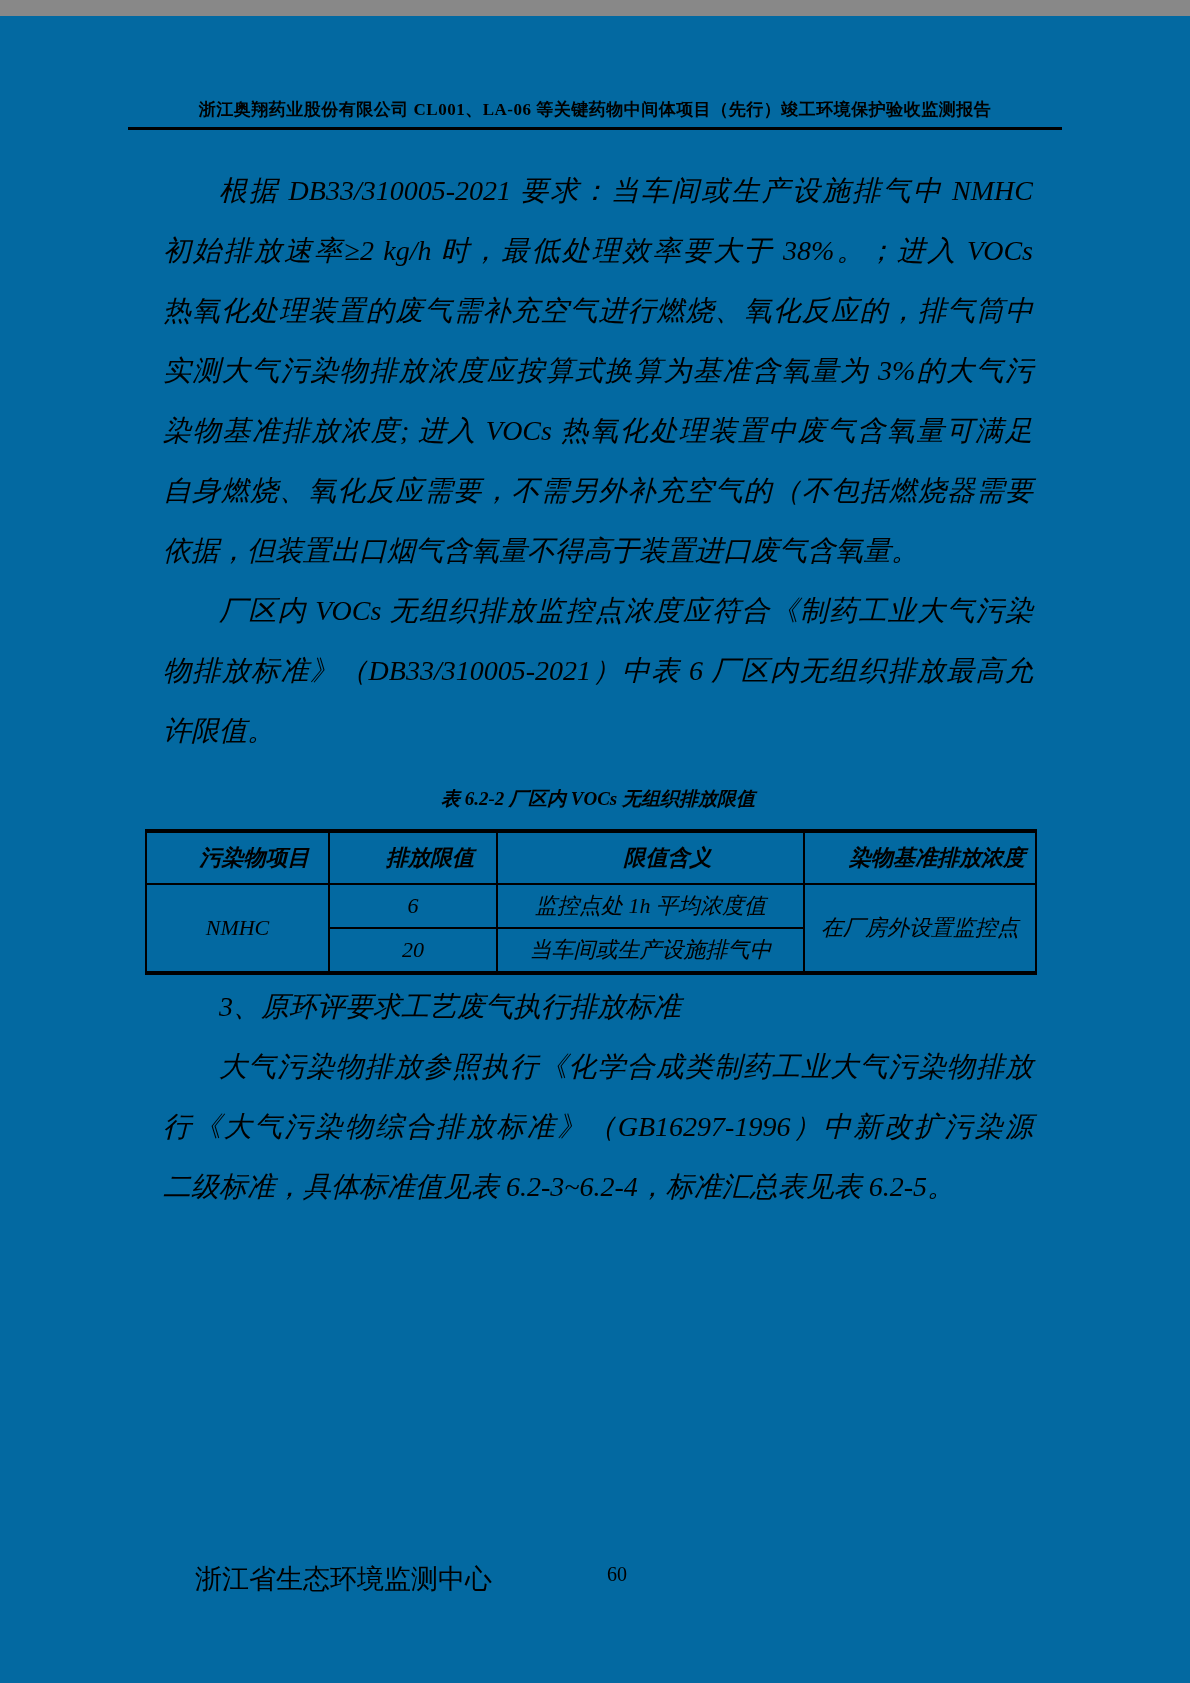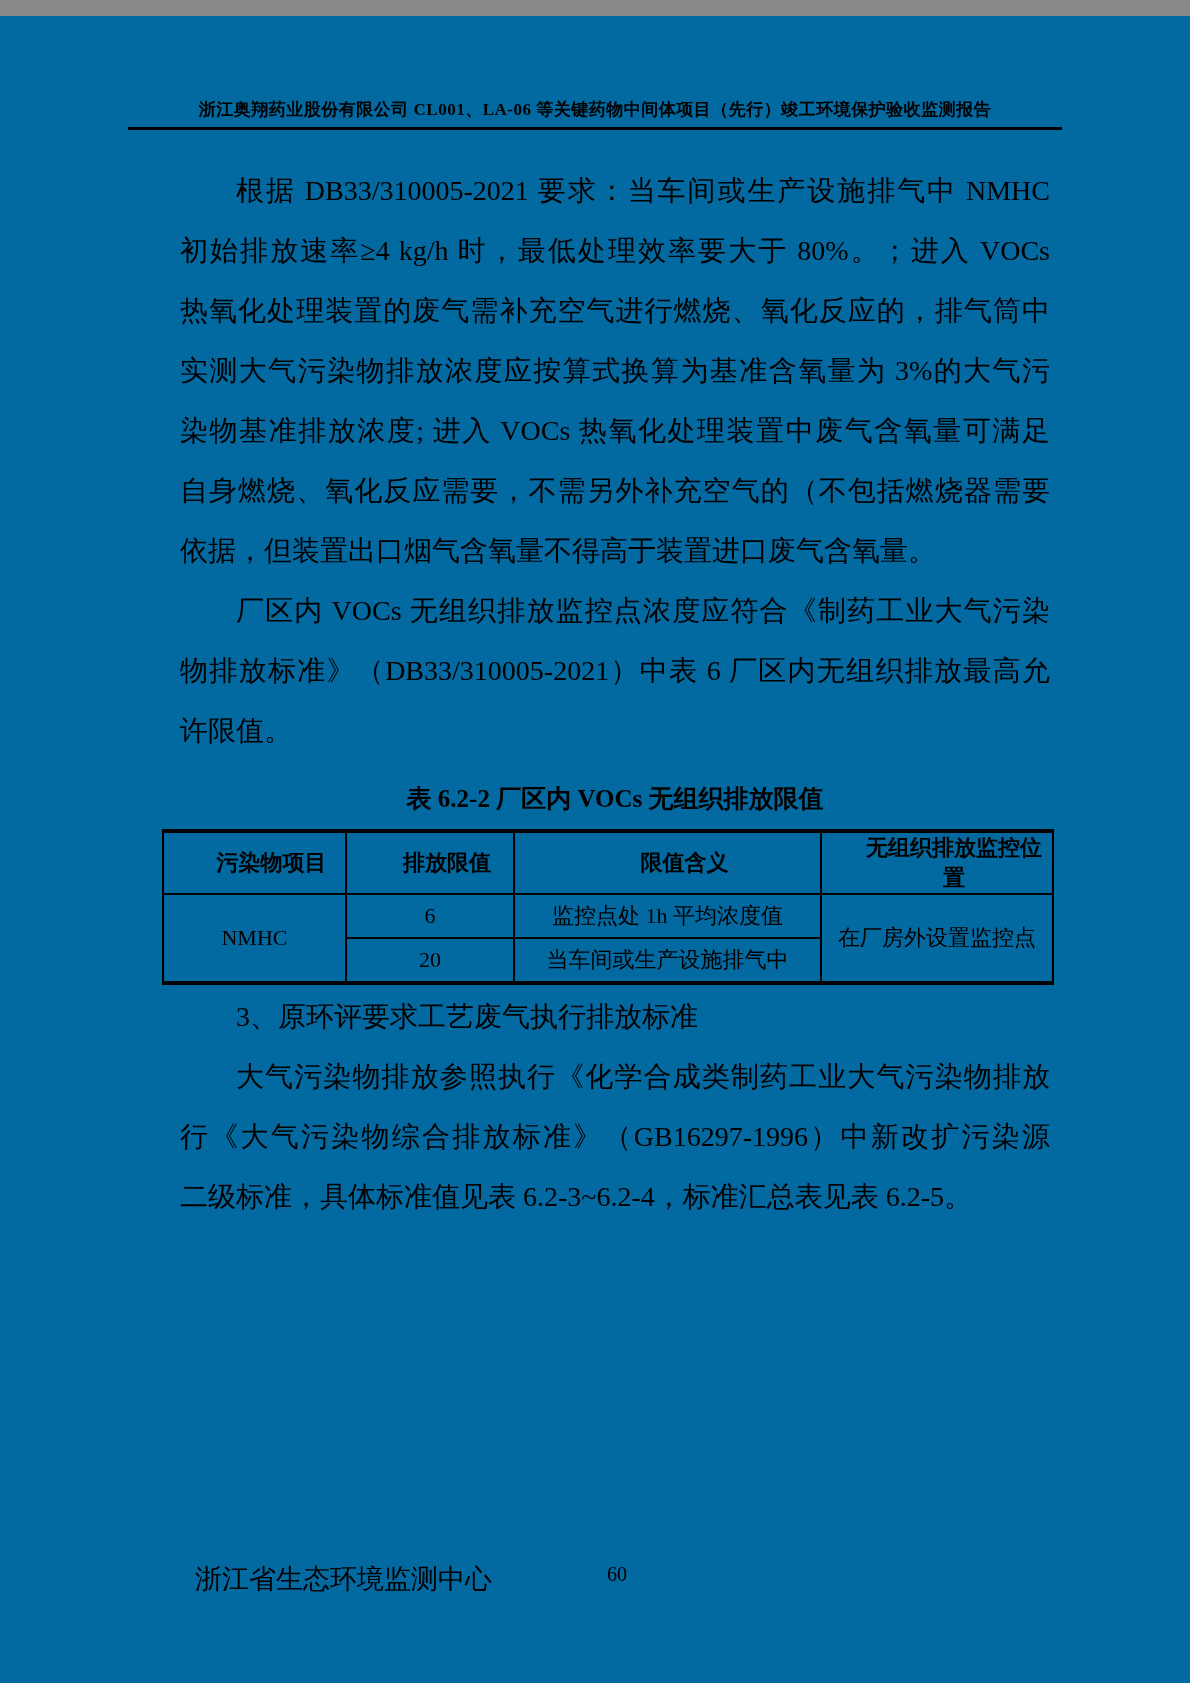--- a/index.html
+++ b/index.html
@@ -30,39 +30,40 @@
     top: 111px;
     left: 128px;
     width: 934px;
     height: 3px;
     background: #000;
   }
   
   .content {
     position: absolute;
     top: 145px;
-    left: 180px;
+    left: 163px;
     width: 870px;
     font-size: 28px;
+    font-style: italic;
   }
   .line {
     line-height: 60px;
     text-align: justify;
     text-align-last: justify;
     white-space: nowrap;
   }
   .line.indent { padding-left: 56px; }
   .line.end { text-align-last: left; }
   
   .table-title {
     margin-top: 20px;
     line-height: 36px;
     text-align: center;
     font-weight: bold;
-    font-size: 25px;
+    font-size: 19px;
   }
   table.limits {
     margin-top: 12px;
     margin-left: -18px;
     width: 890px;
     border-collapse: collapse;
     table-layout: fixed;
     border-top: 4px solid #000;
     border-bottom: 4px solid #000;
   }
@@ -98,21 +99,21 @@
 
 <div class="page">
 
   <div class="header-title">浙江奥翔药业股份有限公司 CL001、LA-06 等关键药物中间体项目（先行）竣工环境保护验收监测报告</div>
   <div class="header-rule"></div>
 
   <div class="content">
 
     <div class="para">
       <div class="line indent">根据 DB33/310005-2021 要求：当车间或生产设施排气中 NMHC</div>
-      <div class="line">初始排放速率≥4 kg/h 时，最低处理效率要大于 80%。；进入 VOCs</div>
+      <div class="line">初始排放速率≥2 kg/h 时，最低处理效率要大于 38%。；进入 VOCs</div>
       <div class="line">热氧化处理装置的废气需补充空气进行燃烧、氧化反应的，排气筒中</div>
       <div class="line">实测大气污染物排放浓度应按算式换算为基准含氧量为 3%的大气污</div>
       <div class="line">染物基准排放浓度; 进入 VOCs 热氧化处理装置中废气含氧量可满足</div>
       <div class="line">自身燃烧、氧化反应需要，不需另外补充空气的（不包括燃烧器需要</div>
       <div class="line end">依据，但装置出口烟气含氧量不得高于装置进口废气含氧量。</div>
     </div>
 
     <div class="para">
       <div class="line indent">厂区内 VOCs 无组织排放监控点浓度应符合《制药工业大气污染</div>
       <div class="line">物排放标准》（DB33/310005-2021）中表 6 厂区内无组织排放最高允</div>
@@ -126,21 +127,21 @@
         <col style="width:183px">
         <col style="width:168px">
         <col style="width:307px">
         <col style="width:232px">
       </colgroup>
       <thead>
         <tr>
           <th>污染物项目</th>
           <th>排放限值</th>
           <th>限值含义</th>
-          <th>无组织排放监控位置</th>
+          <th>染物基准排放浓度</th>
         </tr>
       </thead>
       <tbody>
         <tr>
           <td rowspan="2">NMHC</td>
           <td>6</td>
           <td>监控点处 1h 平均浓度值</td>
           <td rowspan="2">在厂房外设置监控点</td>
         </tr>
         <tr>

